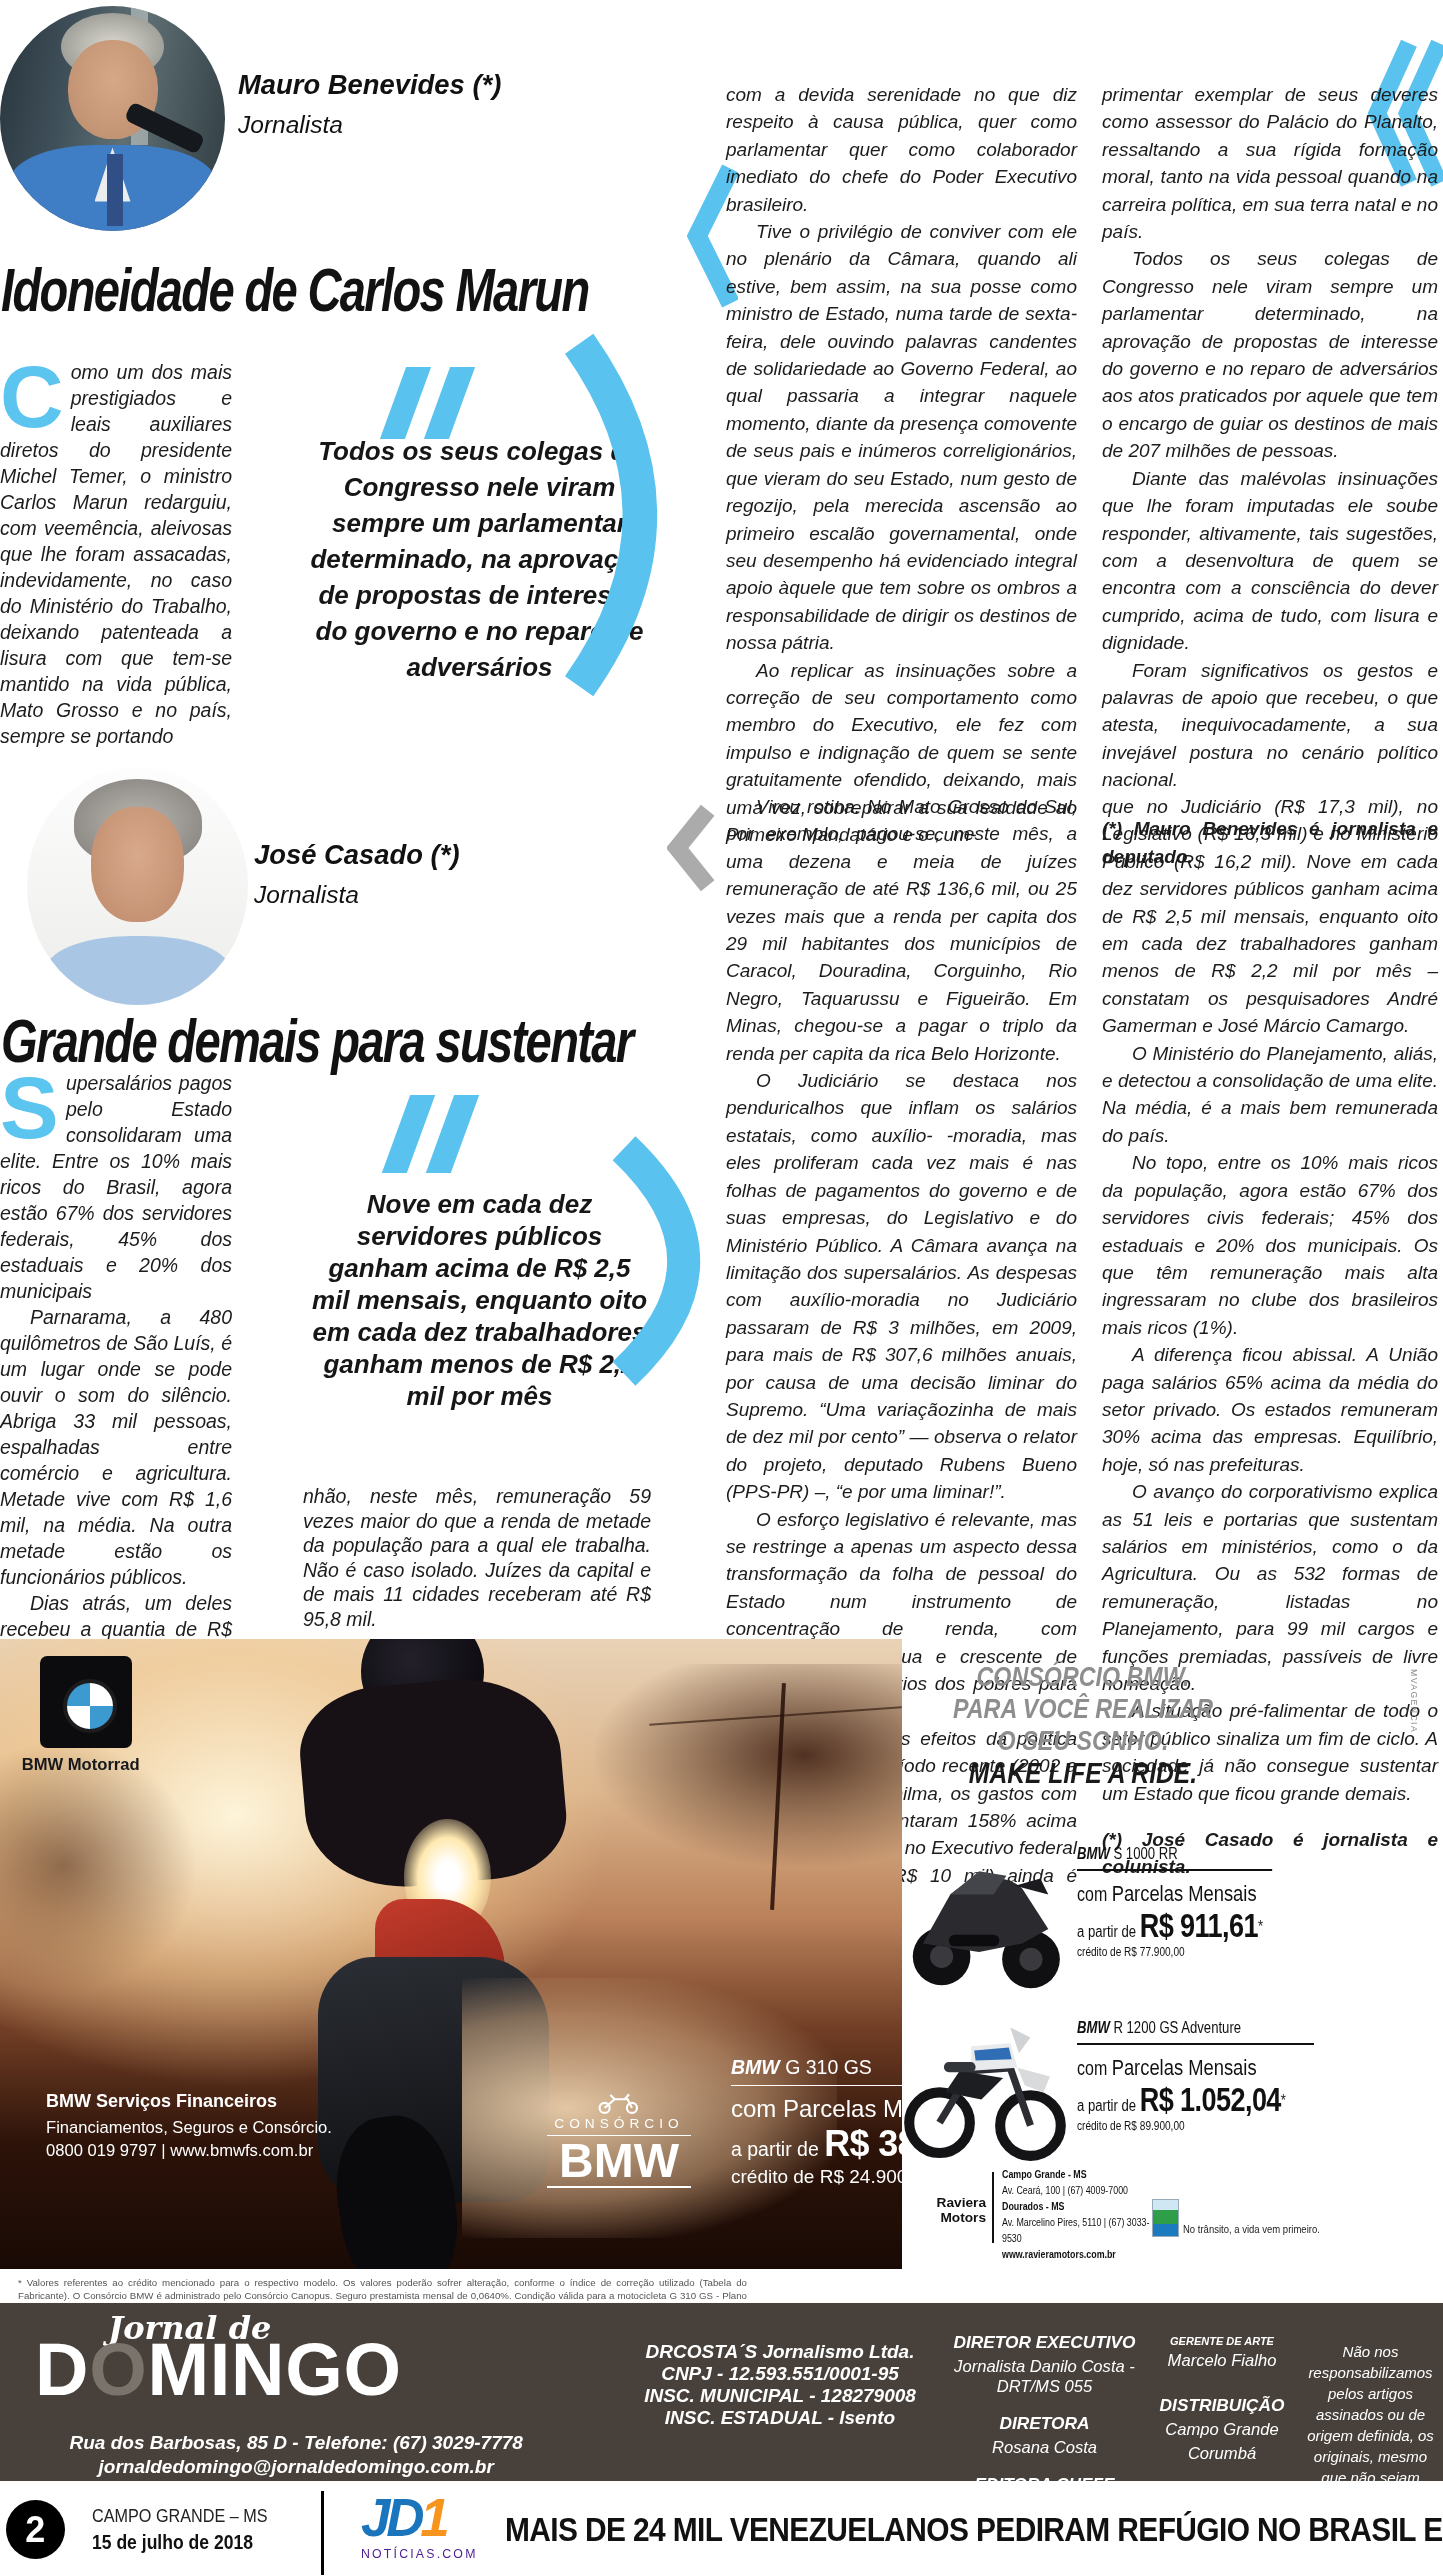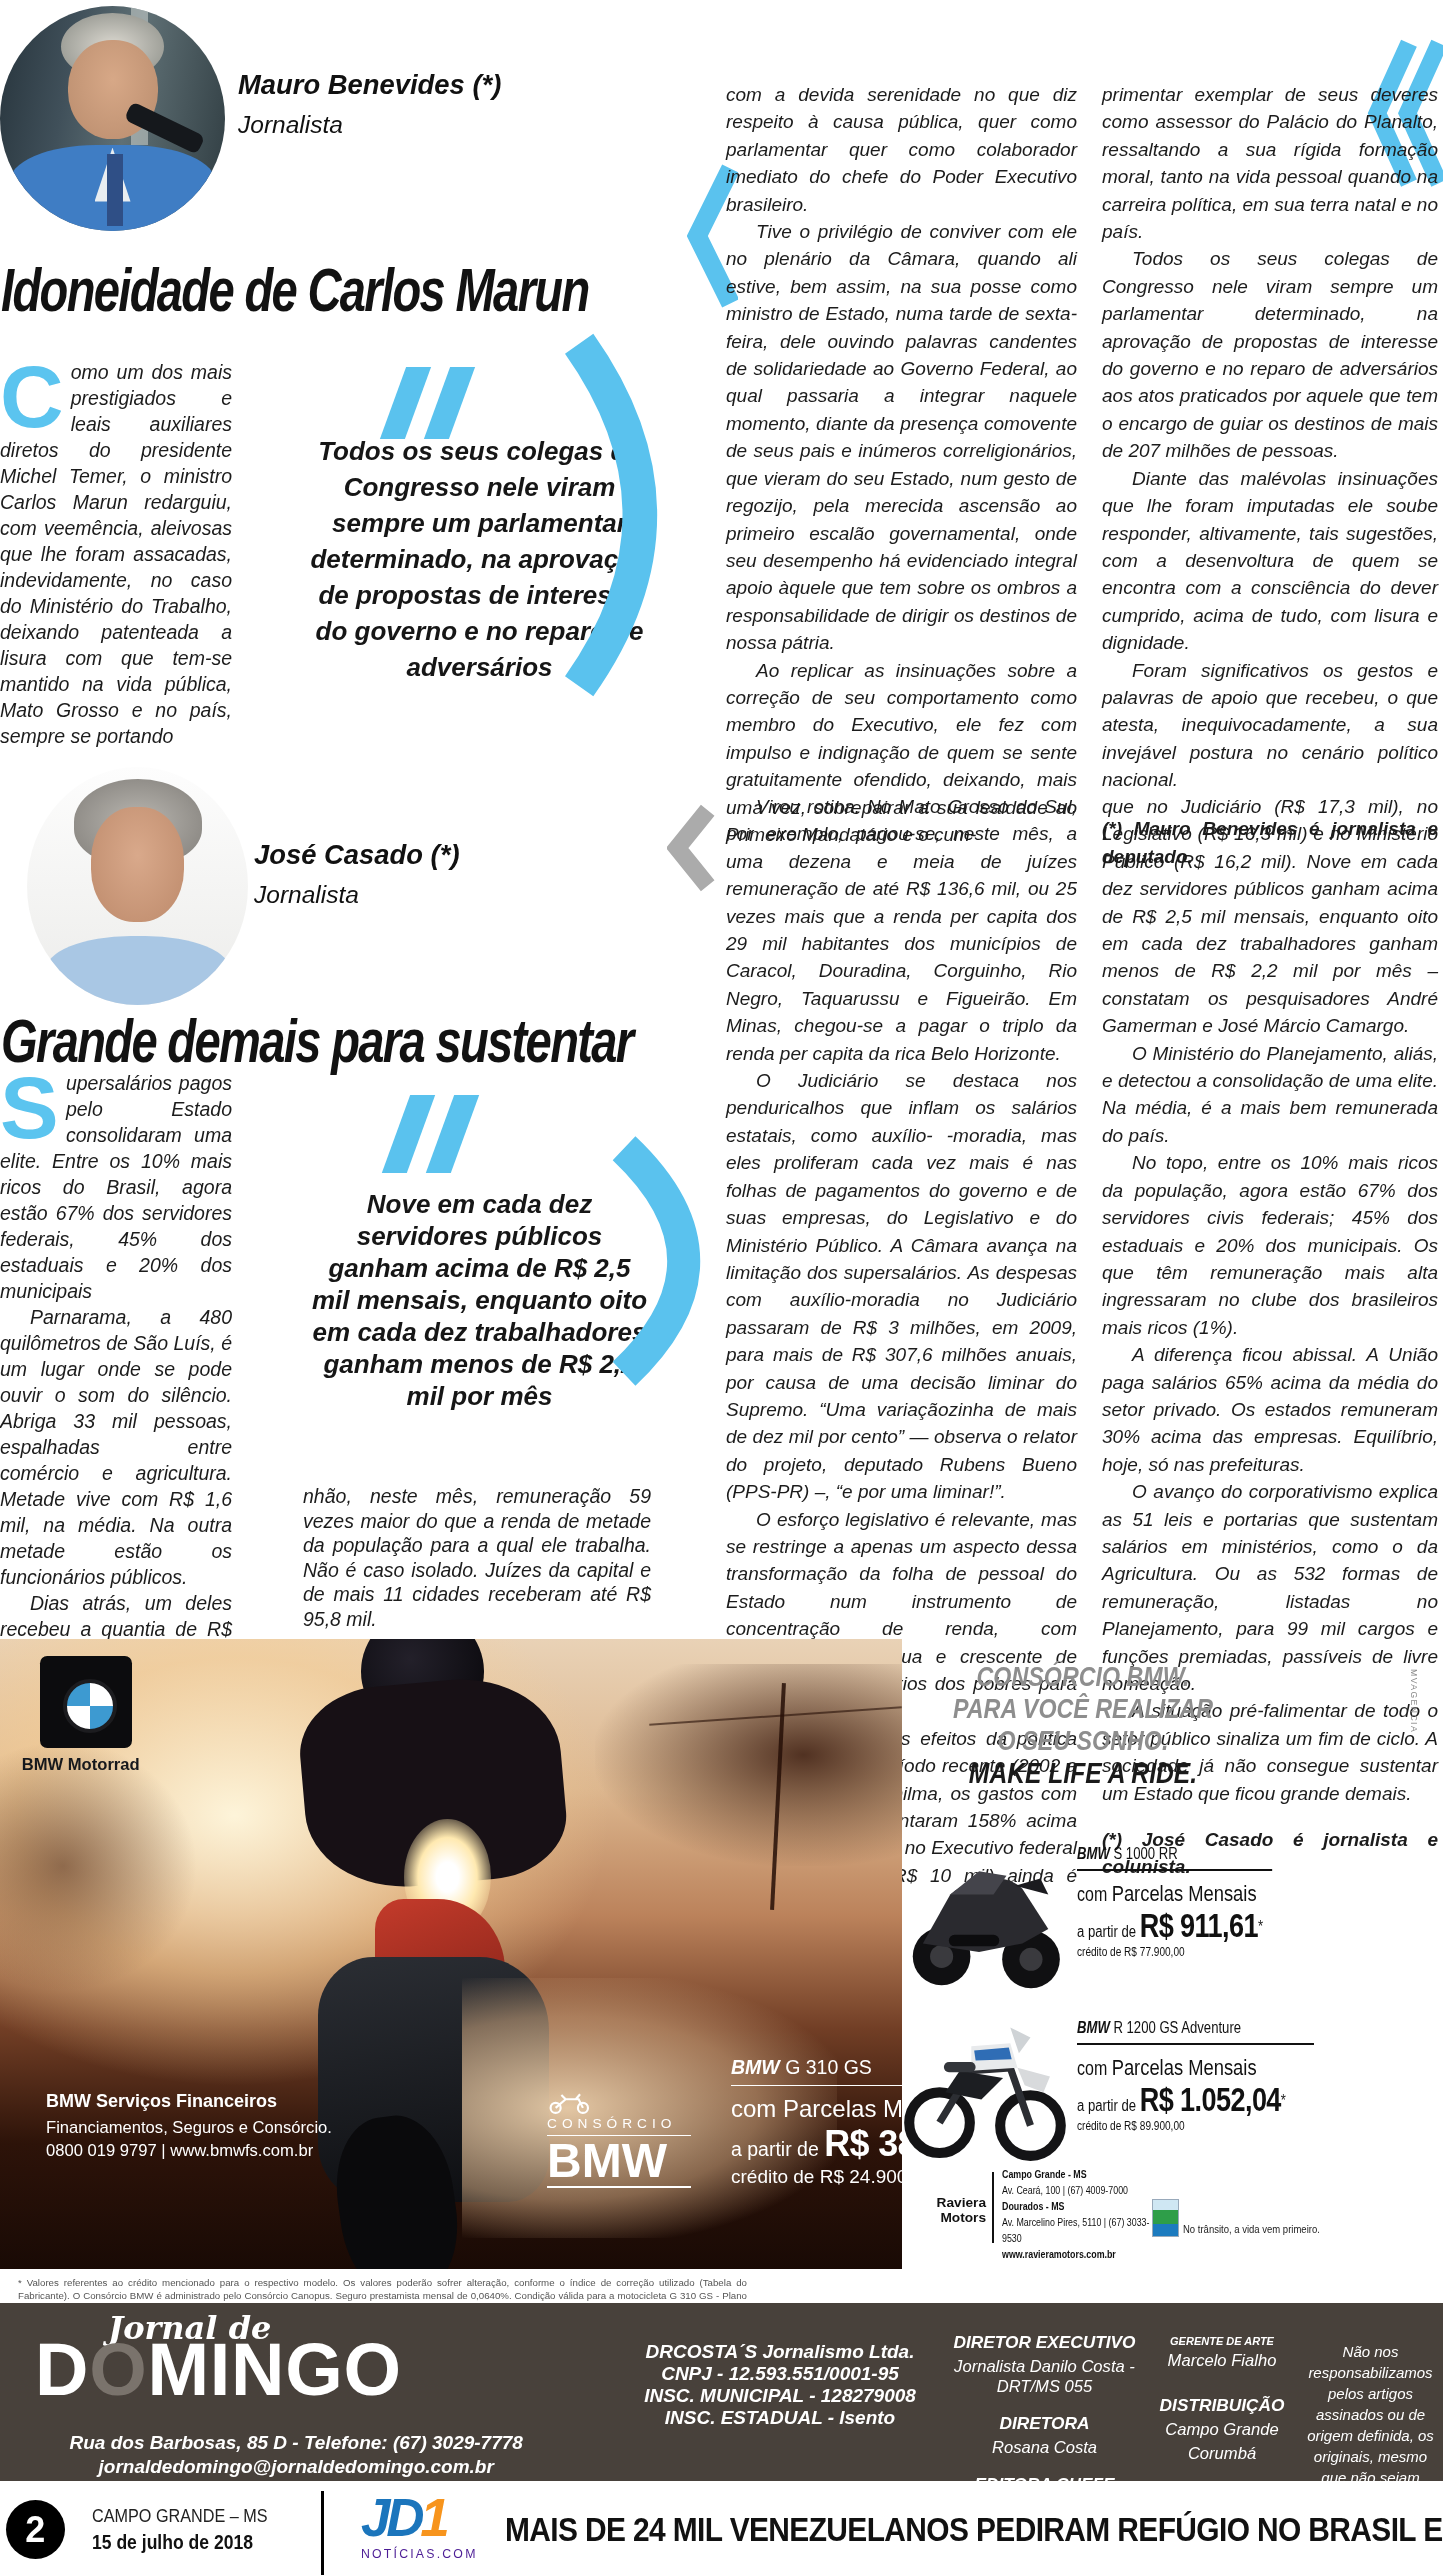--- a/index.html
+++ b/index.html
@@ -186,21 +186,21 @@
       </div>
       <div class="pp b" style="left:21.7px;top:116px;width:130px;text-align:left;font-size:16.6px;color:#16181c">BMW Motorrad</div>
 
       <div class="pp adwhite" style="left:46px;top:478px">
         <div class="b" style="font-size:23px"></div>
         <div class="b" style="font-size:18px;margin-top:-26px">BMW Serviços Financeiros</div>
         <div style="font-size:16.6px;margin-top:5.8px">Financiamentos, Seguros e Consórcio.</div>
         <div style="font-size:16.6px;margin-top:2.9px">0800 019 9797 | www.bmwfs.com.br</div>
       </div>
 
-      <div class="pp adwhite" style="left:547px;top:453px;width:144px;text-align:left">
+      <div class="pp adwhite" style="left:547px;top:453px;width:144px;text-align:center">
         <svg width="46" height="21.7" viewBox="0 0 64 30">
           <circle cx="12" cy="22" r="7" fill="none" stroke="#fff" stroke-width="3"></circle>
           <circle cx="50" cy="22" r="7" fill="none" stroke="#fff" stroke-width="3"></circle>
           <path d="M12,22 L26,10 L44,10 L50,22 M26,10 L20,4 M40,10 L46,3" fill="none" stroke="#fff" stroke-width="3"></path>
         </svg>
         <div style="font-size:13.7px;letter-spacing:5px;border-bottom:1.4px solid #fff;padding-bottom:4.3px">CONSÓRCIO</div>
         <div class="b" style="font-size:48px;line-height:1.05;border-bottom:2.2px solid #fff">BMW</div>
       </div>
 
       <div class="pp adwhite" style="left:731px;top:417px;width:303px">

